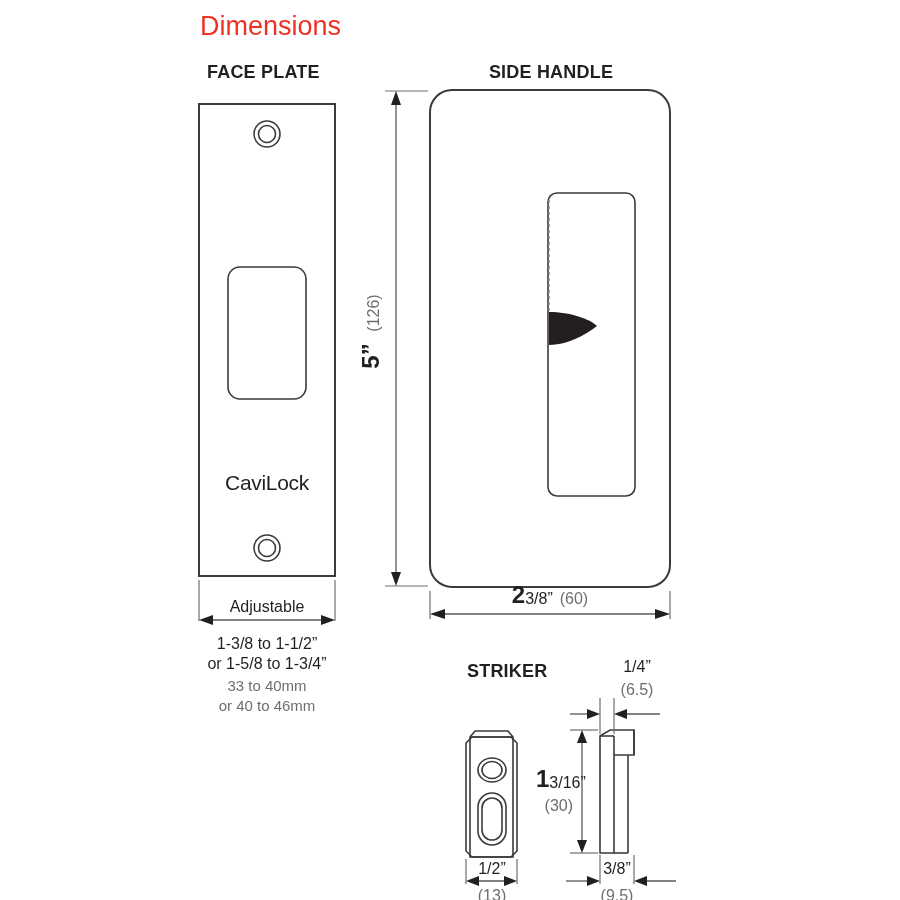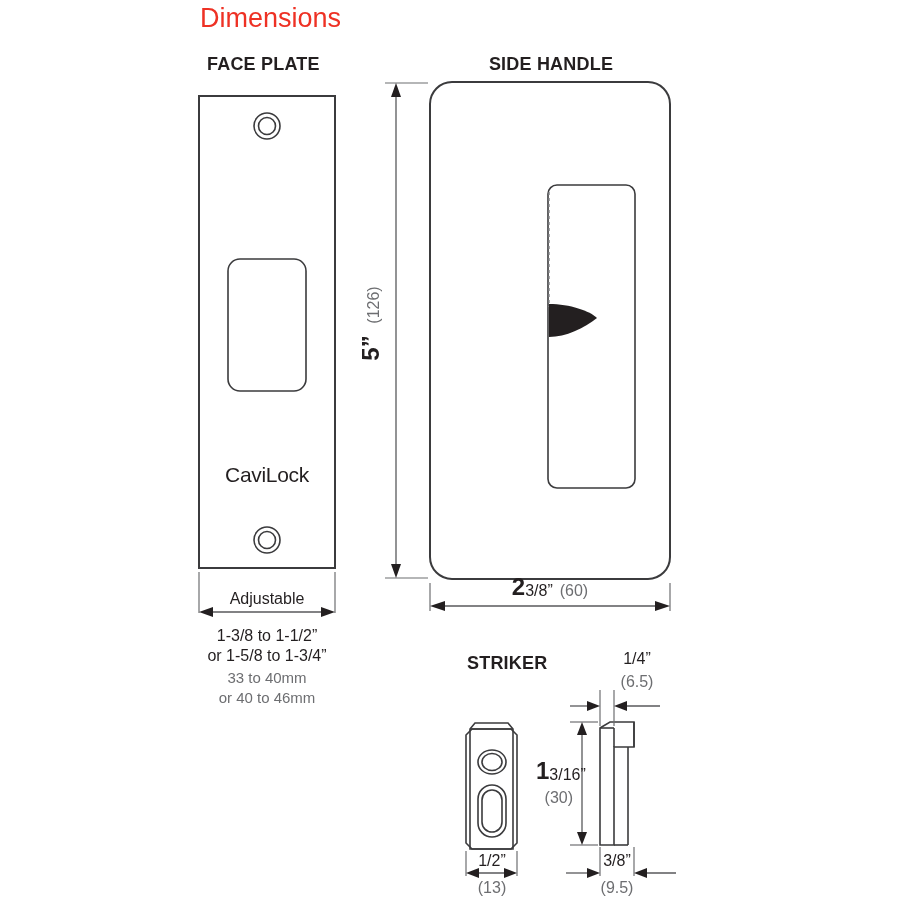--- a/index.html
+++ b/index.html
@@ -9,21 +9,21 @@
   }
   body {
     width: 900px;
     height: 900px;
     position: relative;
     font-family: "Liberation Sans", sans-serif;
     overflow: hidden;
   }
   #stage {
     position: absolute;
-    left: 0; top: 0;
+    left: 0; top: 8px;
     width: 900px;
     height: 816px;
   }
   svg { display: block; }
 
   .t-title {
     font-family: "Liberation Sans", sans-serif;
     font-size: 27px;
     fill: #ee3124;
   }

